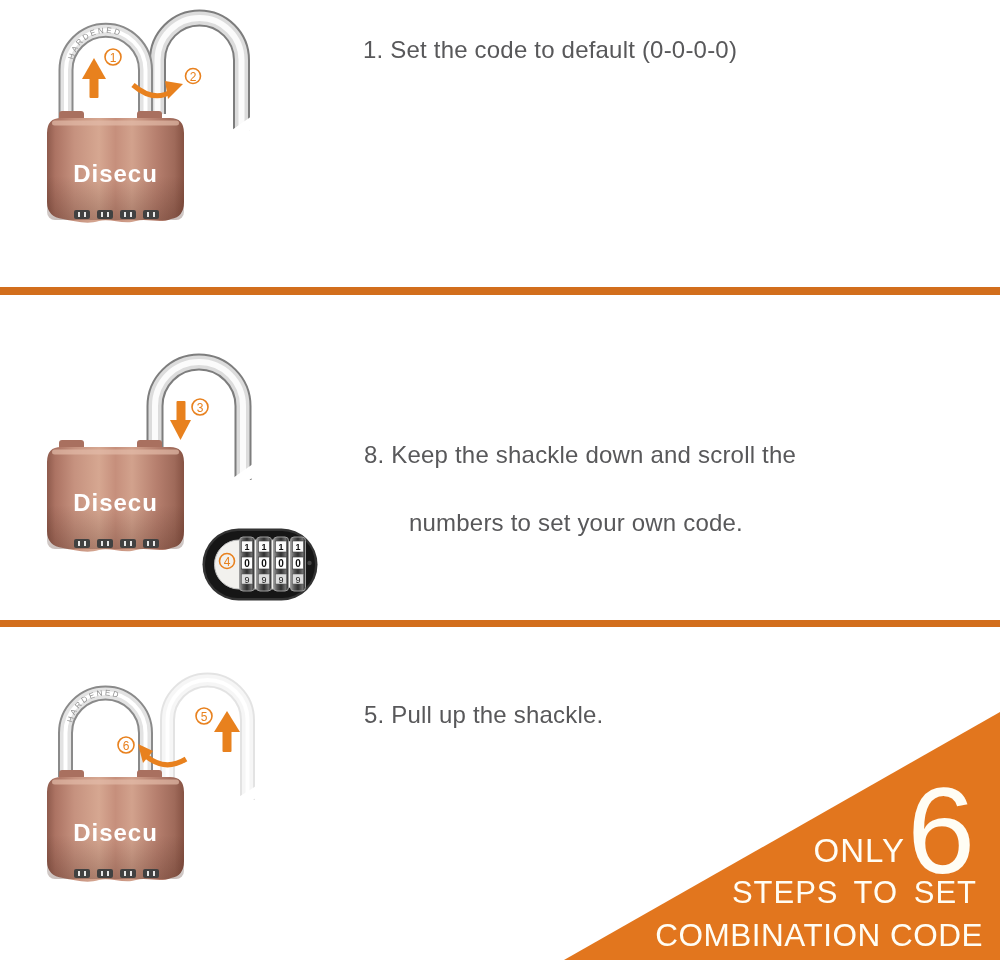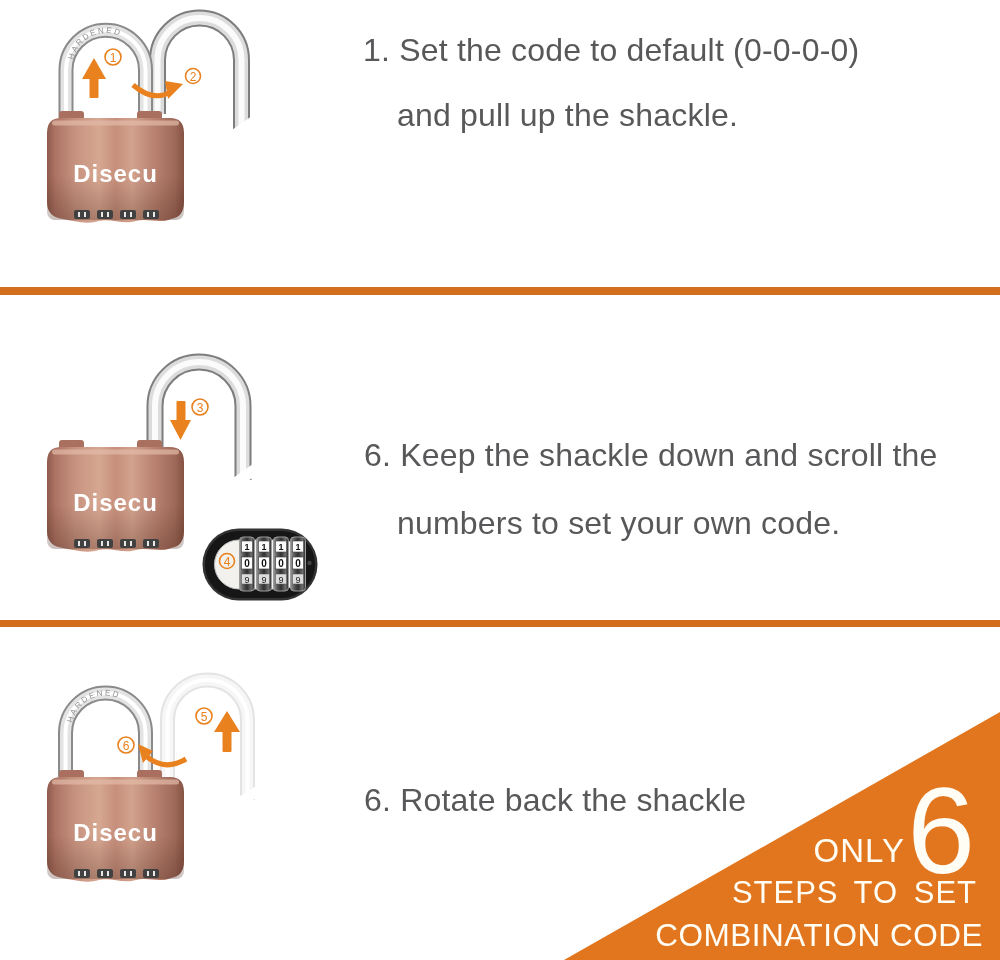--- a/index.html
+++ b/index.html
@@ -9,21 +9,21 @@
     --text:#58585A;
     --badge-text:#FFFDF4;
   }
   html,body{margin:0;padding:0;background:#ffffff;}
   .canvas{
     position:relative;width:1000px;height:960px;background:#ffffff;
     overflow:hidden;font-family:"Liberation Sans","DejaVu Sans",sans-serif;
   }
   .abs{position:absolute;}
   .step-line{
-    position:absolute;font-size:32px;line-height:36px;color:var(--text);
+    position:absolute;font-size:24px;line-height:36px;color:var(--text);
     white-space:nowrap;letter-spacing:0.2px;
   }
   .divider{position:absolute;left:0;width:1000px;background:var(--divider);}
   svg{font-family:"Liberation Sans","DejaVu Sans",sans-serif;}
 </style>
 </head>
 <body>
 
 <div class="canvas">
 
@@ -102,21 +102,20 @@
       <path d="M133 85 Q154 103 172 91" fill="none" stroke="var(--accent)" stroke-width="5"></path>
       <polygon points="183,84 168,99 165,81" fill="var(--accent)"></polygon>
     </g>
     <g>
       <circle cx="193" cy="76" r="7.5" fill="#ffffff" stroke="var(--accent)" stroke-width="1.6"></circle>
       <text x="193" y="80.5" text-anchor="middle" font-size="12" fill="var(--accent)">2</text>
     </g>
   </svg>
 
   <div class="step-line" style="left:363px;top:32px">1. Set the code to default (0-0-0-0)</div>
-  <div class="step-line" style="left:397px;top:97px">and pull up the shackle.</div>
 
   <div class="divider" style="top:287px;height:8px"></div>
 
   <svg class="abs" style="left:0;top:330px" width="360" height="280" viewBox="0 0 360 280">
     <defs>
       <linearGradient id="gWheel" x1="0" y1="0" x2="1" y2="0">
         <stop offset="0" stop-color="#9A9A9A"></stop>
         <stop offset="0.25" stop-color="#5A5A5A"></stop>
         <stop offset="0.5" stop-color="#303030"></stop>
         <stop offset="0.8" stop-color="#6E6E6E"></stop>
@@ -188,22 +187,22 @@
       </g>
 
       <circle cx="309.5" cy="233" r="2.2" fill="#444444"></circle>
       <g>
         <circle cx="227" cy="231" r="7.5" fill="#F2F1EE" stroke="var(--accent)" stroke-width="1.6"></circle>
         <text x="227" y="235.5" text-anchor="middle" font-size="12" fill="var(--accent)">4</text>
       </g>
     </g>
   </svg>
 
-  <div class="step-line" style="left:364px;top:437px">6. Keep the shackle down and scroll the</div>
-  <div class="step-line" style="left:397px;top:505px">numbers to set your own code.</div>
+  <div class="step-line" style="left:364px;top:437px">8. Keep the shackle down and scroll the</div>
+  <div class="step-line" style="left:409px;top:505px">numbers to set your own code.</div>
 
   <div class="divider" style="top:620px;height:7px"></div>
 
   <svg class="abs" style="left:0;top:650px" width="300" height="310" viewBox="0 0 300 310">
     <defs>
       <path id="arcStampC" d="M72 79 A33.5 33.5 0 0 1 139 79" fill="none"></path>
     </defs>
 
     <g opacity="0.5">
       <path d="M167.5 130 V70 A40 40 0 0 1 247.5 70 V150" fill="none" stroke="#C9C9C9" stroke-width="15"></path>
@@ -235,21 +234,21 @@
     <g>
       <path d="M146 106 Q165 122 186 109" fill="none" stroke="var(--accent)" stroke-width="5"></path>
       <polygon points="138,94 153,101 143,113" fill="var(--accent)"></polygon>
     </g>
     <g>
       <circle cx="126" cy="95" r="8" fill="#ffffff" stroke="var(--accent)" stroke-width="1.6"></circle>
       <text x="126" y="99.5" text-anchor="middle" font-size="12" fill="var(--accent)">6</text>
     </g>
   </svg>
 
-  <div class="step-line" style="left:364px;top:782px">6. Rotate back the shackle</div>
+  <div class="step-line" style="left:364px;top:697px">5. Pull up the shackle.</div>
 
   <svg class="abs" style="left:556px;top:706px" width="444" height="254" viewBox="0 0 444 254">
     <polygon points="444,6 444,254 8,254" fill="var(--badge)"></polygon>
     <text x="349" y="156" text-anchor="end" font-size="33" fill="var(--badge-text)" letter-spacing="1">ONLY</text>
     <text x="419" y="167" text-anchor="end" font-size="122" fill="var(--badge-text)">6</text>
     <text x="421" y="197" text-anchor="end" font-size="31" fill="var(--badge-text)" letter-spacing="1" word-spacing="6">STEPS TO SET</text>
     <text x="427" y="240" text-anchor="end" font-size="31.5" fill="var(--badge-text)" letter-spacing="0.5">COMBINATION CODE</text>
   </svg>
 
 </div>

